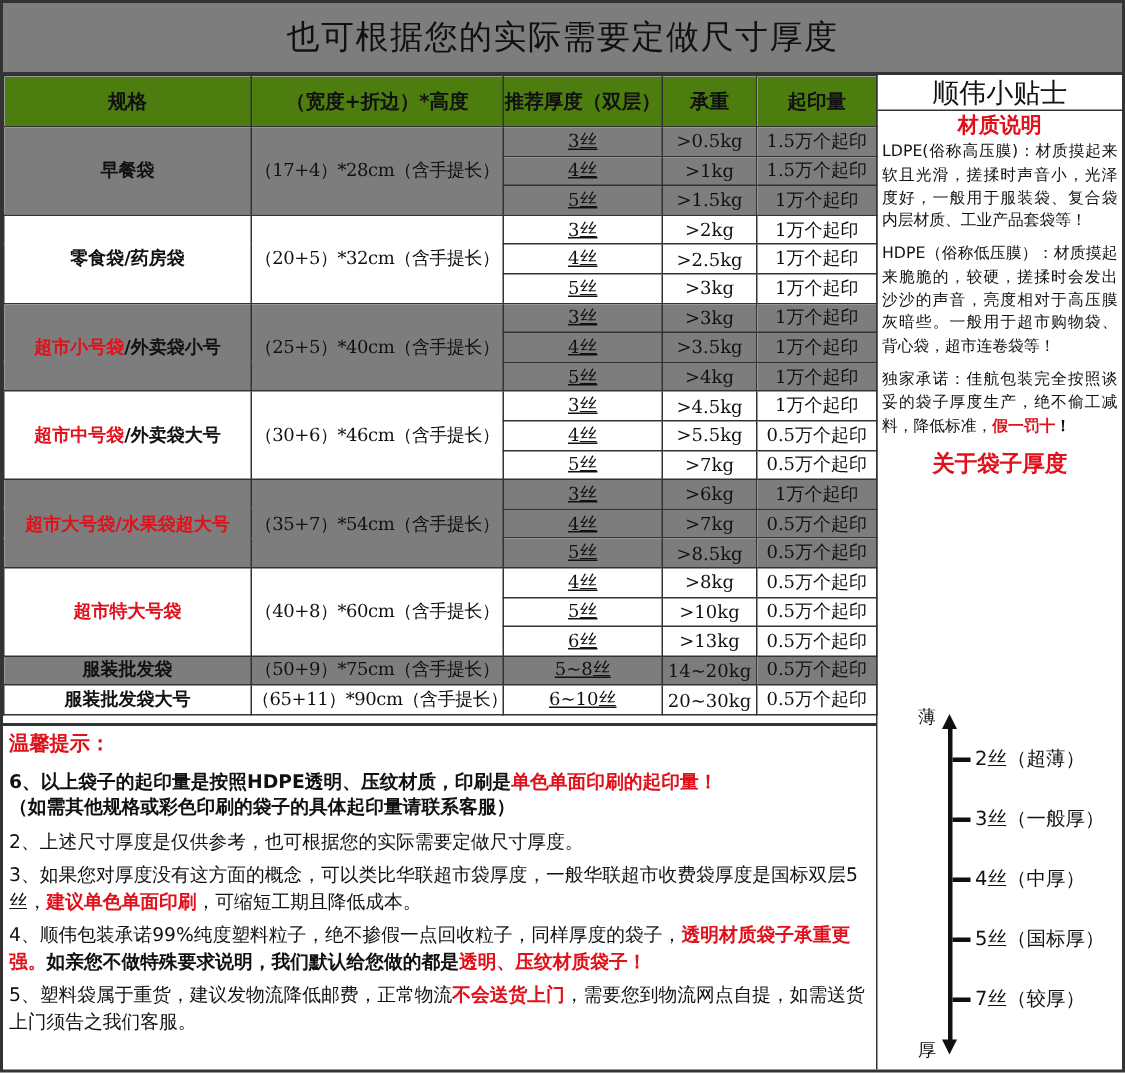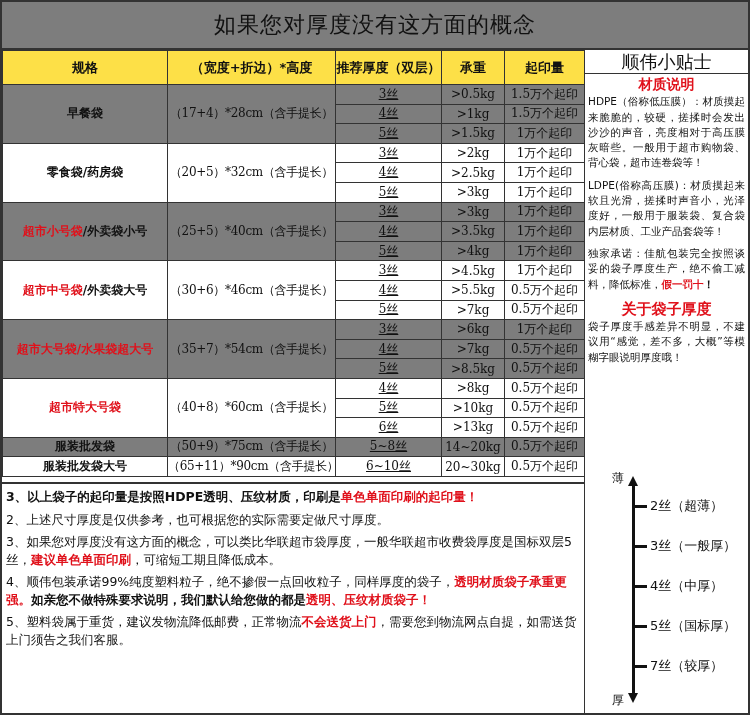--- a/index.html
+++ b/index.html
@@ -2,21 +2,21 @@
 <html><head>
 <meta charset="utf-8">
 <style>
   * { box-sizing: border-box; margin: 0; padding: 0; }
   body { width: 750px; height: 715px; background: #fff; font-family: "DejaVu Sans", sans-serif; color: #111; overflow: hidden; position: relative; }
   .page { position: absolute; left: 0; top: 0; width: 750px; height: 715px; border: 2px solid #333; background: #fff; }
   .title-bar { position: absolute; left: 0; top: 0; width: 746px; height: 48px; background: #7d7d7d; border-bottom: 2px solid #333; display: flex; align-items: center; justify-content: center; font-family: "DejaVu Serif", serif; font-size: 22px; color: #111; letter-spacing: 1px; }
   .grid { position: absolute; left: 0; top: 48px; width: 582px; }
   table.spec { border-collapse: collapse; width: 582px; table-layout: fixed; }
   table.spec td, table.spec th { border: 1px solid #333; text-align: center; vertical-align: middle; padding: 0; overflow: hidden; white-space: nowrap; }
-  table.spec th { height: 34px; font-size: 13px; font-weight: bold; background: #fde047; }
+  table.spec th { height: 34px; font-size: 13px; font-weight: bold; background: #4d7c0f; }
   table.spec td { height: 19.6px; font-size: 12px; }
   .gray td, td.gray { background: #7d7d7d; }
   .name { font-weight: bold; font-size: 12px; }
   .red { color: #e0111b; }
   .size { font-family: "DejaVu Serif", serif; font-size: 12px; letter-spacing: -0.3px; }
   .thick { font-family: "DejaVu Serif", serif; text-decoration: underline; font-size: 12px; }
   .load { font-family: "DejaVu Serif", serif; font-size: 11.5px; }
   .moq { font-family: "DejaVu Serif", serif; font-size: 12.5px; }
   .tips-col { position: absolute; left: 582px; top: 48px; width: 164px; height: 663px; border-left: 1px solid #333; }
   .tips-head { height: 24px; border-bottom: 1px solid #333; display: flex; align-items: center; justify-content: center; font-size: 18px; font-family: "DejaVu Serif", serif; }
@@ -33,21 +33,21 @@
   .scale .arrow-top { position: absolute; left: 30px; top: 6px; width: 0; height: 0; border-left: 5px solid transparent; border-right: 5px solid transparent; border-bottom: 10px solid #111; }
   .scale .arrow-bot { position: absolute; left: 30px; top: 223px; width: 0; height: 0; border-left: 5px solid transparent; border-right: 5px solid transparent; border-top: 10px solid #111; }
   .scale .end-label { position: absolute; left: 14px; font-size: 12px; }
   .scale .tick { position: absolute; left: 37px; width: 12px; height: 3px; background: #111; }
   .scale .tick-label { position: absolute; left: 52px; font-size: 13px; }
 </style>
 </head>
 <body>
 
 <div class="page">
-  <div class="title-bar">如果您对厚度没有这方面的概念</div>
+  <div class="title-bar">也可根据您的实际需要定做尺寸厚度</div>
 
   <div class="grid">
     <table class="spec">
       <colgroup>
         <col style="width:165px">
           <col style="width:168px">
           <col style="width:106px">
           <col style="width:63px">
           <col style="width:80px">
       </colgroup>
@@ -178,25 +178,24 @@
             <td class="moq">0.5万个起印</td>
           </tr>
         </tbody>
     </table>
   </div>
 
   <div class="tips-col">
     <div class="tips-head">顺伟小贴士</div>
     <div class="tips-body">
       <div class="sec-title">材质说明</div>
+      <p>LDPE(俗称高压膜)：材质摸起来软且光滑，搓揉时声音小，光泽度好，一般用于服装袋、复合袋内层材质、工业产品套袋等！</p>
       <p>HDPE（俗称低压膜）：材质摸起来脆脆的，较硬，搓揉时会发出沙沙的声音，亮度相对于高压膜灰暗些。一般用于超市购物袋、背心袋，超市连卷袋等！</p>
-      <p>LDPE(俗称高压膜)：材质摸起来软且光滑，搓揉时声音小，光泽度好，一般用于服装袋、复合袋内层材质、工业产品套袋等！</p>
       <p><span>独家承诺：佳航包装完全按照谈妥的袋子厚度生产，绝不偷工减料，降低标准，</span><b class="red">假一罚十</b><b>！</b></p>
       <div class="sec-title" style="font-size:15px;margin-top:10px;">关于袋子厚度</div>
-      <p>袋子厚度手感差异不明显，不建议用“感觉，差不多，大概”等模糊字眼说明厚度哦！</p>
     </div>
   </div>
 
   <div class="scale">
     <span class="end-label" style="top:0px">薄</span>
     <div class="arrow-top"></div>
     <div class="axis"></div>
     <div class="arrow-bot"></div>
     <span class="end-label" style="top:222px">厚</span>
     <div class="tick" style="top:35px"></div>
@@ -205,19 +204,20 @@
     <span class="tick-label" style="top:67px">3丝（一般厚）</span>
     <div class="tick" style="top:115px"></div>
     <span class="tick-label" style="top:107px">4丝（中厚）</span>
     <div class="tick" style="top:155px"></div>
     <span class="tick-label" style="top:147px">5丝（国标厚）</span>
     <div class="tick" style="top:195px"></div>
     <span class="tick-label" style="top:187px">7丝（较厚）</span>
   </div>
 
   <div class="notes">
-    <div class="item b"><span>3、以上袋子的起印量是按照HDPE透明、压纹材质，印刷是</span><span class="rb">单色单面印刷的起印量！</span><br></div>
+    <div class="hd">温馨提示：</div>
+    <div class="item b"><span>6、以上袋子的起印量是按照HDPE透明、压纹材质，印刷是</span><span class="rb">单色单面印刷的起印量！</span><br><span>（如需其他规格或彩色印刷的袋子的具体起印量请联系客服）</span></div>
     <div class="item">2、上述尺寸厚度是仅供参考，也可根据您的实际需要定做尺寸厚度。</div>
     <div class="item"><span>3、如果您对厚度没有这方面的概念，可以类比华联超市袋厚度，一般华联超市收费袋厚度是国标双层5丝，</span><span class="rb">建议单色单面印刷</span><span>，可缩短工期且降低成本。</span></div>
     <div class="item"><span>4、顺伟包装承诺99%纯度塑料粒子，绝不掺假一点回收粒子，同样厚度的袋子，</span><span class="rb">透明材质袋子承重更强。</span><span class="b">如亲您不做特殊要求说明，我们默认给您做的都是</span><span class="rb">透明、压纹材质袋子！</span></div>
     <div class="item"><span>5、塑料袋属于重货，建议发物流降低邮费，正常物流</span><span class="rb">不会送货上门</span><span>，需要您到物流网点自提，如需送货上门须告之我们客服。</span></div>
   </div>
 </div>
 
 </body></html>

